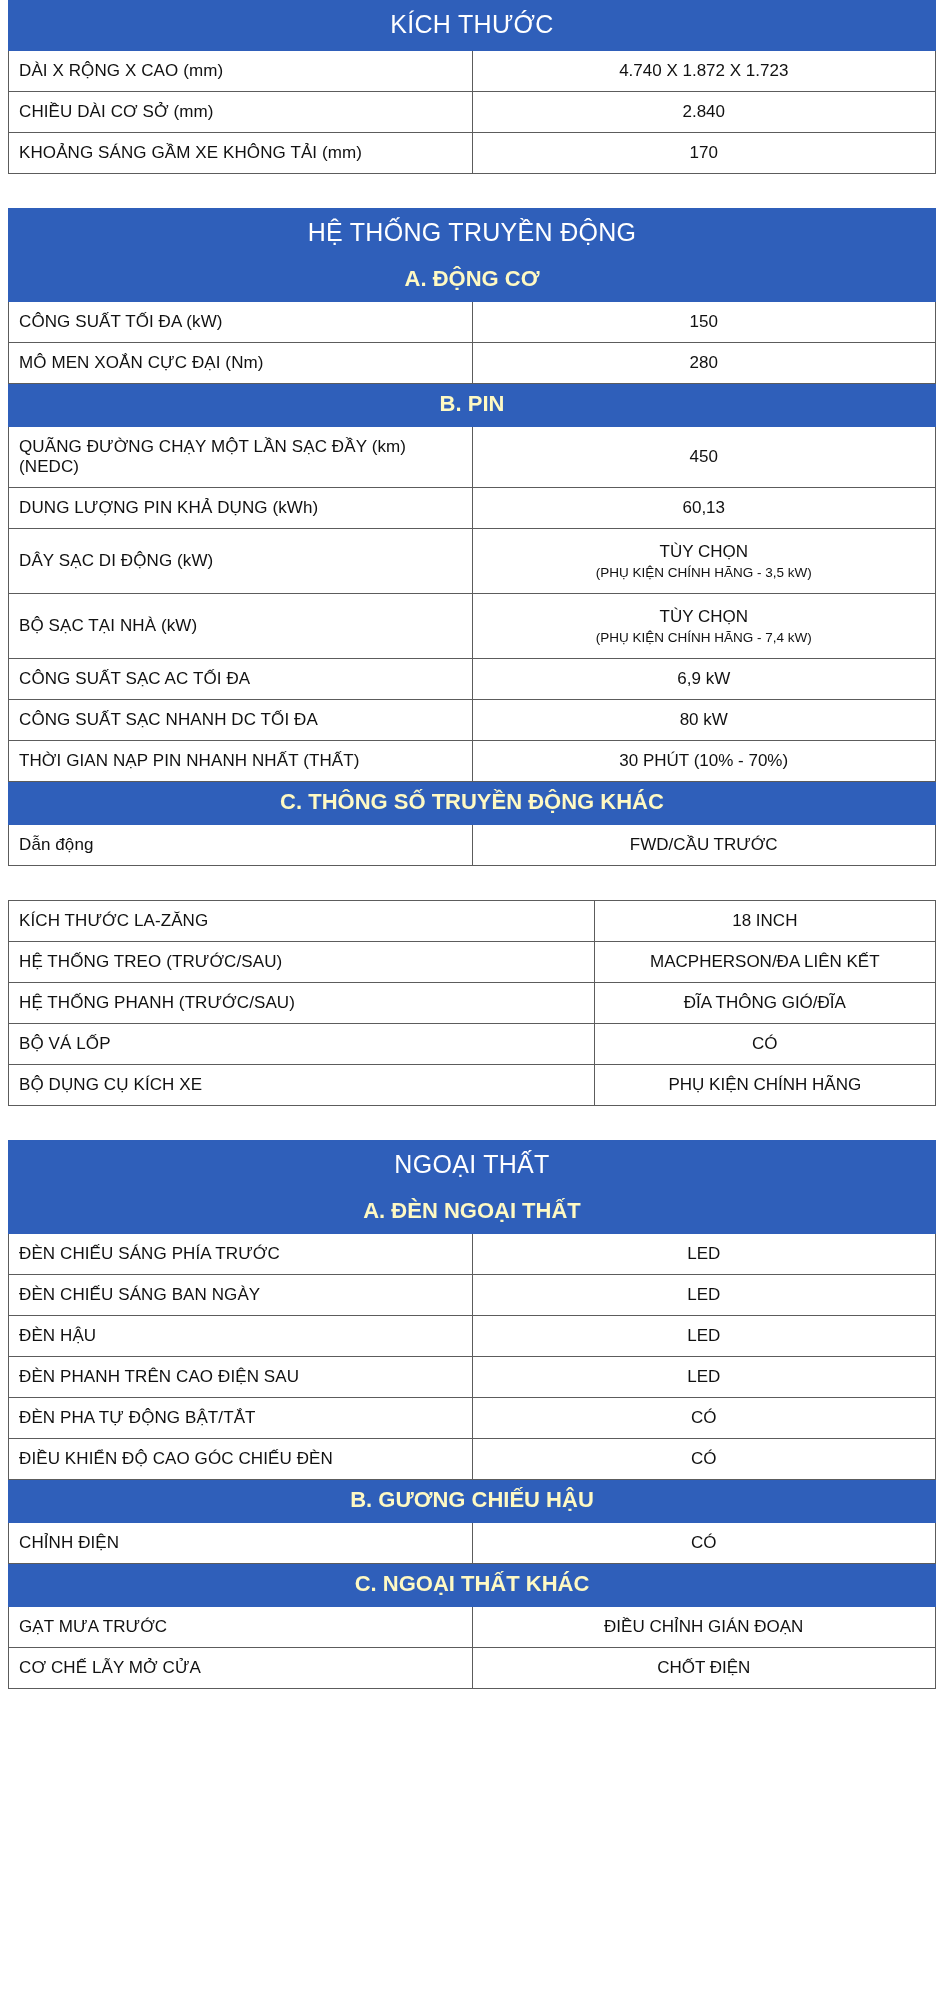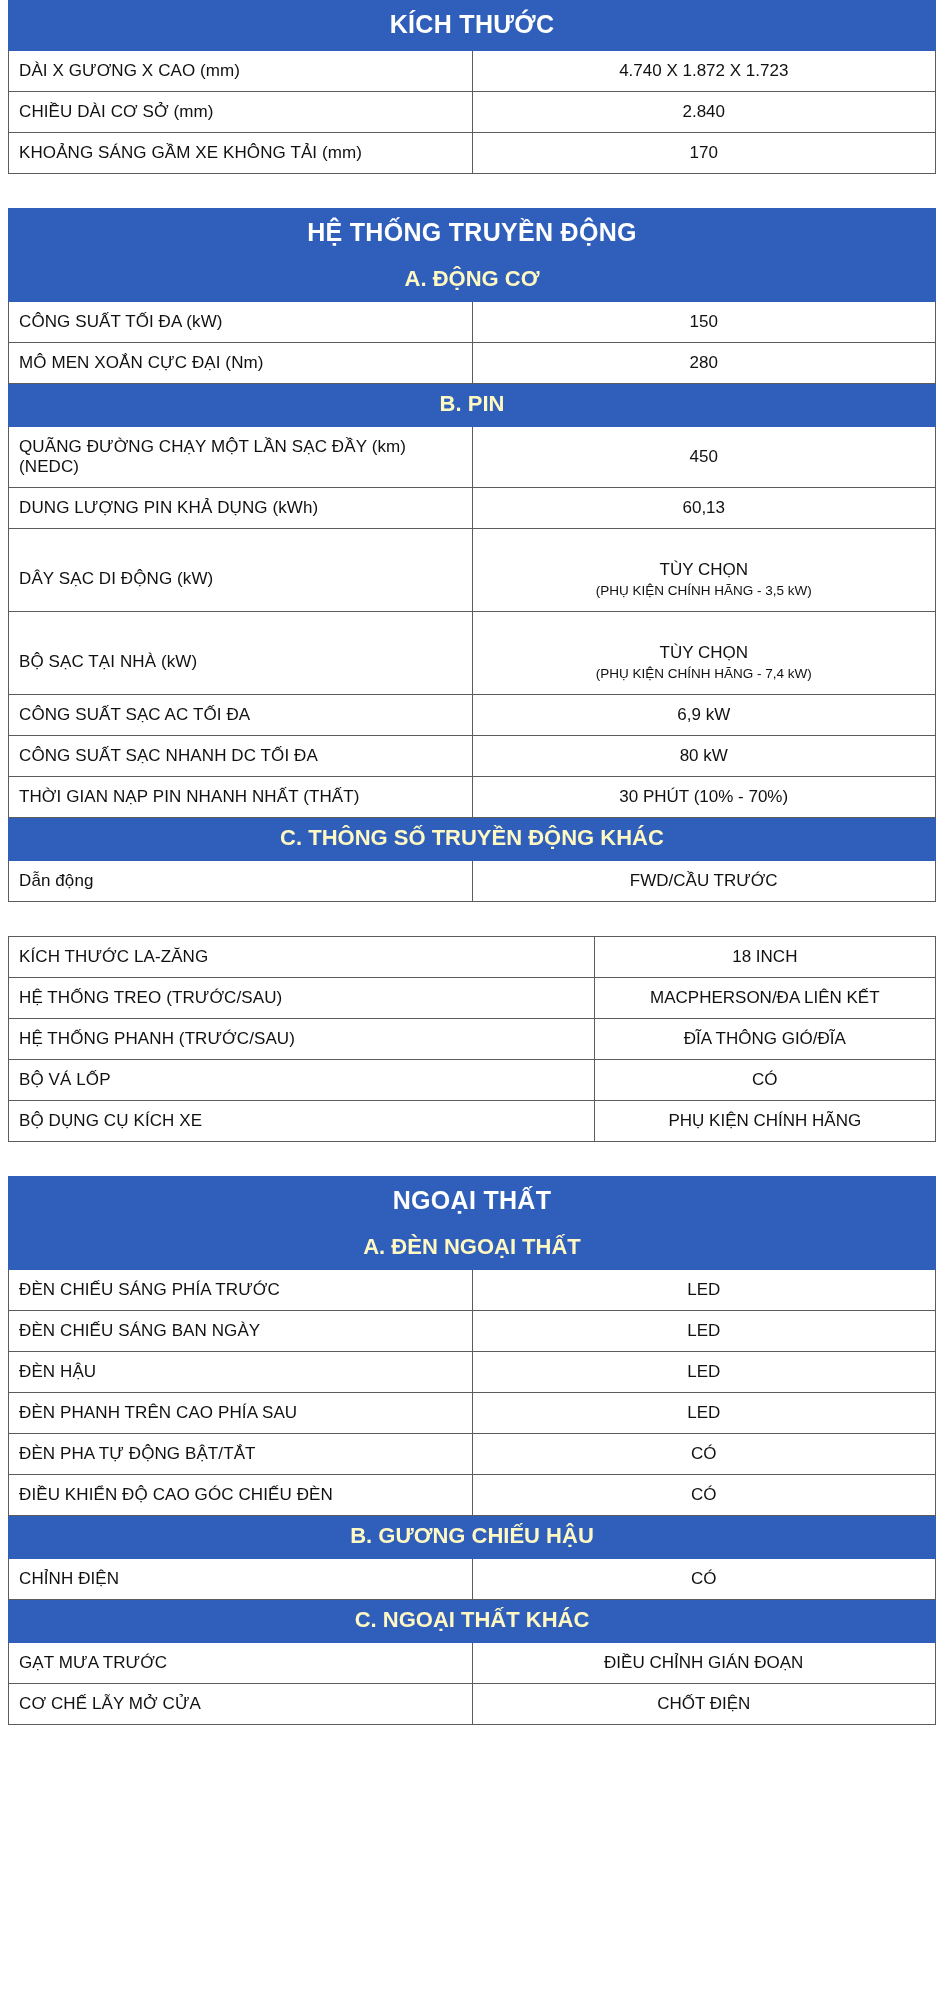--- a/index.html
+++ b/index.html
@@ -16,21 +16,21 @@
     border-collapse: collapse;
     table-layout: fixed;
   }
   .section-gap {
     height: 34px;
   }
   .hdr-row td {
     background: #2f5fba;
     color: #ffffff;
     text-align: center;
-    font-weight: bold;
+    font-weight: normal;
     letter-spacing: 0.3px;
     padding: 9px 8px 11px;
     font-size: 25px;
     border: 1px solid #2f5fba;
   }
   .sub-row td {
     background: #2f5fba;
     color: #fef9c3;
     text-align: center;
     font-weight: bold;
@@ -52,32 +52,32 @@
   }
   .data-row td.value {
     width: 341px;
     text-align: center;
   }
   .value .sub {
     display: block;
     font-size: 13.5px;
     margin-top: 3px;
   }
-  .tall td { padding-top: 31px; padding-bottom: 13px; }
+  .tall td { padding-top: 13px; padding-bottom: 13px; }
 </style>
 </head>
 <body>
 
 <table class="spec-table">
   <tbody>
       <tr class="hdr-row">
     <td colspan="2">KÍCH THƯỚC</td>
   </tr>
   <tr class="data-row">
-    <td class="label">DÀI X GƯƠNG X CAO (mm)</td>
+    <td class="label">DÀI X RỘNG X CAO (mm)</td>
     <td class="value">4.740 X 1.872 X 1.723</td>
   </tr>
   <tr class="data-row">
     <td class="label">CHIỀU DÀI CƠ SỞ (mm)</td>
     <td class="value">2.840</td>
   </tr>
   <tr class="data-row">
     <td class="label">KHOẢNG SÁNG GẦM XE KHÔNG TẢI (mm)</td>
     <td class="value">170</td>
   </tr>
@@ -196,21 +196,21 @@
   </tr>
   <tr class="data-row">
     <td class="label">ĐÈN CHIẾU SÁNG BAN NGÀY</td>
     <td class="value">LED</td>
   </tr>
   <tr class="data-row">
     <td class="label">ĐÈN HẬU</td>
     <td class="value">LED</td>
   </tr>
   <tr class="data-row">
-    <td class="label">ĐÈN PHANH TRÊN CAO PHÍA SAU</td>
+    <td class="label">ĐÈN PHANH TRÊN CAO ĐIỆN SAU</td>
     <td class="value">LED</td>
   </tr>
   <tr class="data-row">
     <td class="label">ĐÈN PHA TỰ ĐỘNG BẬT/TẮT</td>
     <td class="value">CÓ</td>
   </tr>
   <tr class="data-row">
     <td class="label">ĐIỀU KHIỂN ĐỘ CAO GÓC CHIẾU ĐÈN</td>
     <td class="value">CÓ</td>
   </tr>

